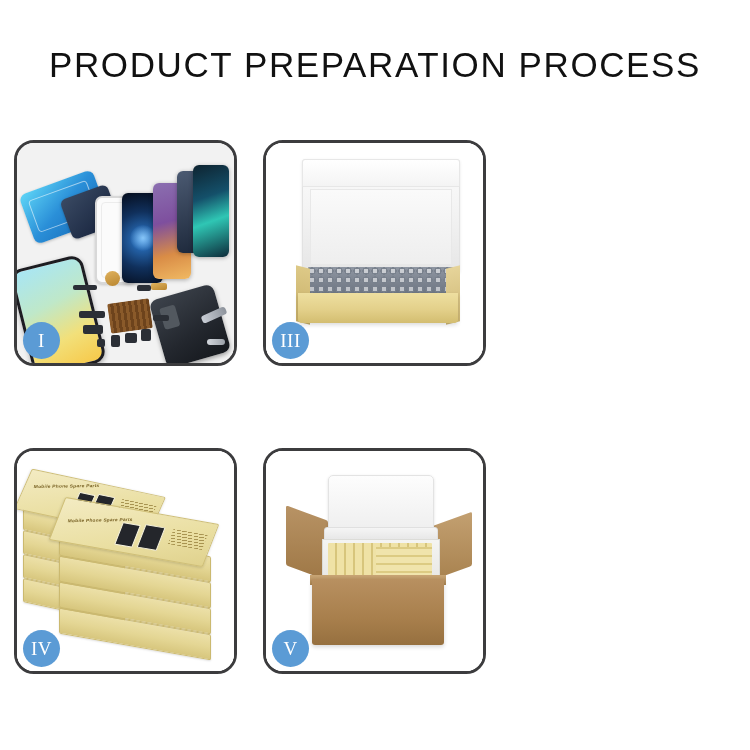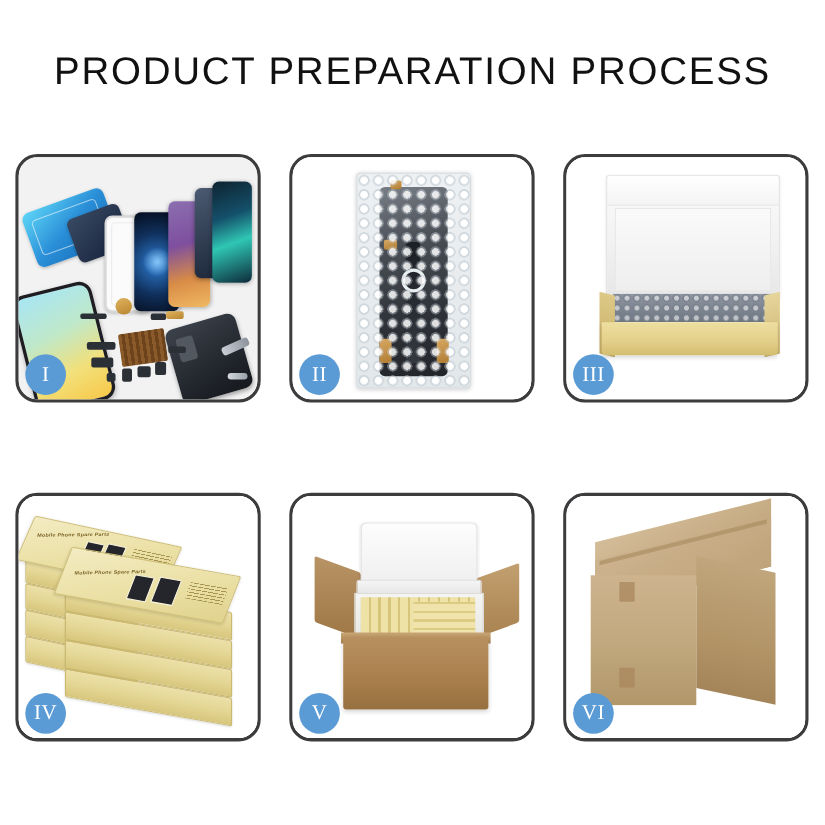--- a/index.html
+++ b/index.html
@@ -343,37 +343,20 @@
             <div class="chip sh" style="left:124px;top:186px;width:10px;height:12px;"></div>
             <div class="chip sh" style="left:136px;top:172px;width:16px;height:6px;"></div>
             <div class="chip sh" style="left:80px;top:196px;width:8px;height:8px;"></div>
             <div class="sh" style="left:184px;top:168px;width:26px;height:8px;background:linear-gradient(90deg,#c9ced6,#8d939c);border-radius:3px;transform:rotate(-24deg);"></div>
             <div class="sh" style="left:190px;top:196px;width:18px;height:6px;background:linear-gradient(90deg,#d4d8de,#9aa0a8);border-radius:3px;"></div>
           </div>
         </div>
         <div class="badge">I</div>
       </div>
 
-      <div class="card">
-        <div class="inner">
-          <div class="s2">
-            <div class="bag">
-              <div class="bag-item"></div>
-              <div class="bag-flex"></div>
-              <div class="bag-ring"></div>
-              <div class="tab sh" style="left:30px;top:6px;width:10px;height:8px;"></div>
-              <div class="tab sh" style="left:24px;top:60px;width:12px;height:9px;"></div>
-              <div class="tab sh" style="left:20px;top:150px;width:11px;height:22px;"></div>
-              <div class="tab sh" style="left:72px;top:150px;width:11px;height:22px;"></div>
-              <div class="bag-overlay"></div>
-            </div>
-          </div>
-        </div>
-        <div class="badge">II</div>
-      </div>
 
       <div class="card">
         <div class="inner">
           <div class="s3">
             <div class="b3-lid"></div>
             <div class="b3-lid-top"></div>
             <div class="b3-foam"></div>
             <div class="b3-bubble"></div>
             <div class="b3-left"></div>
             <div class="b3-right"></div>
@@ -430,30 +413,16 @@
             <div class="c5-inner"></div>
             <div class="c5-goods"></div>
             <div class="c5-goods2"></div>
             <div class="c5-rim"></div>
             <div class="c5-body"></div>
           </div>
         </div>
         <div class="badge">V</div>
       </div>
 
-      <div class="card">
-        <div class="inner">
-          <div class="s6">
-            <div class="c6-top"></div>
-            <div class="c6-top2"></div>
-            <div class="c6-seam"></div>
-            <div class="c6-side"></div>
-            <div class="c6-front"></div>
-            <div class="c6-tape sh" style="left:48px;top:78px;width:14px;height:18px;"></div>
-            <div class="c6-tape sh" style="left:48px;top:156px;width:14px;height:18px;"></div>
-          </div>
-        </div>
-        <div class="badge">VI</div>
-      </div>
 
     </div>
   </div>
 </div>
 
 </body></html>

